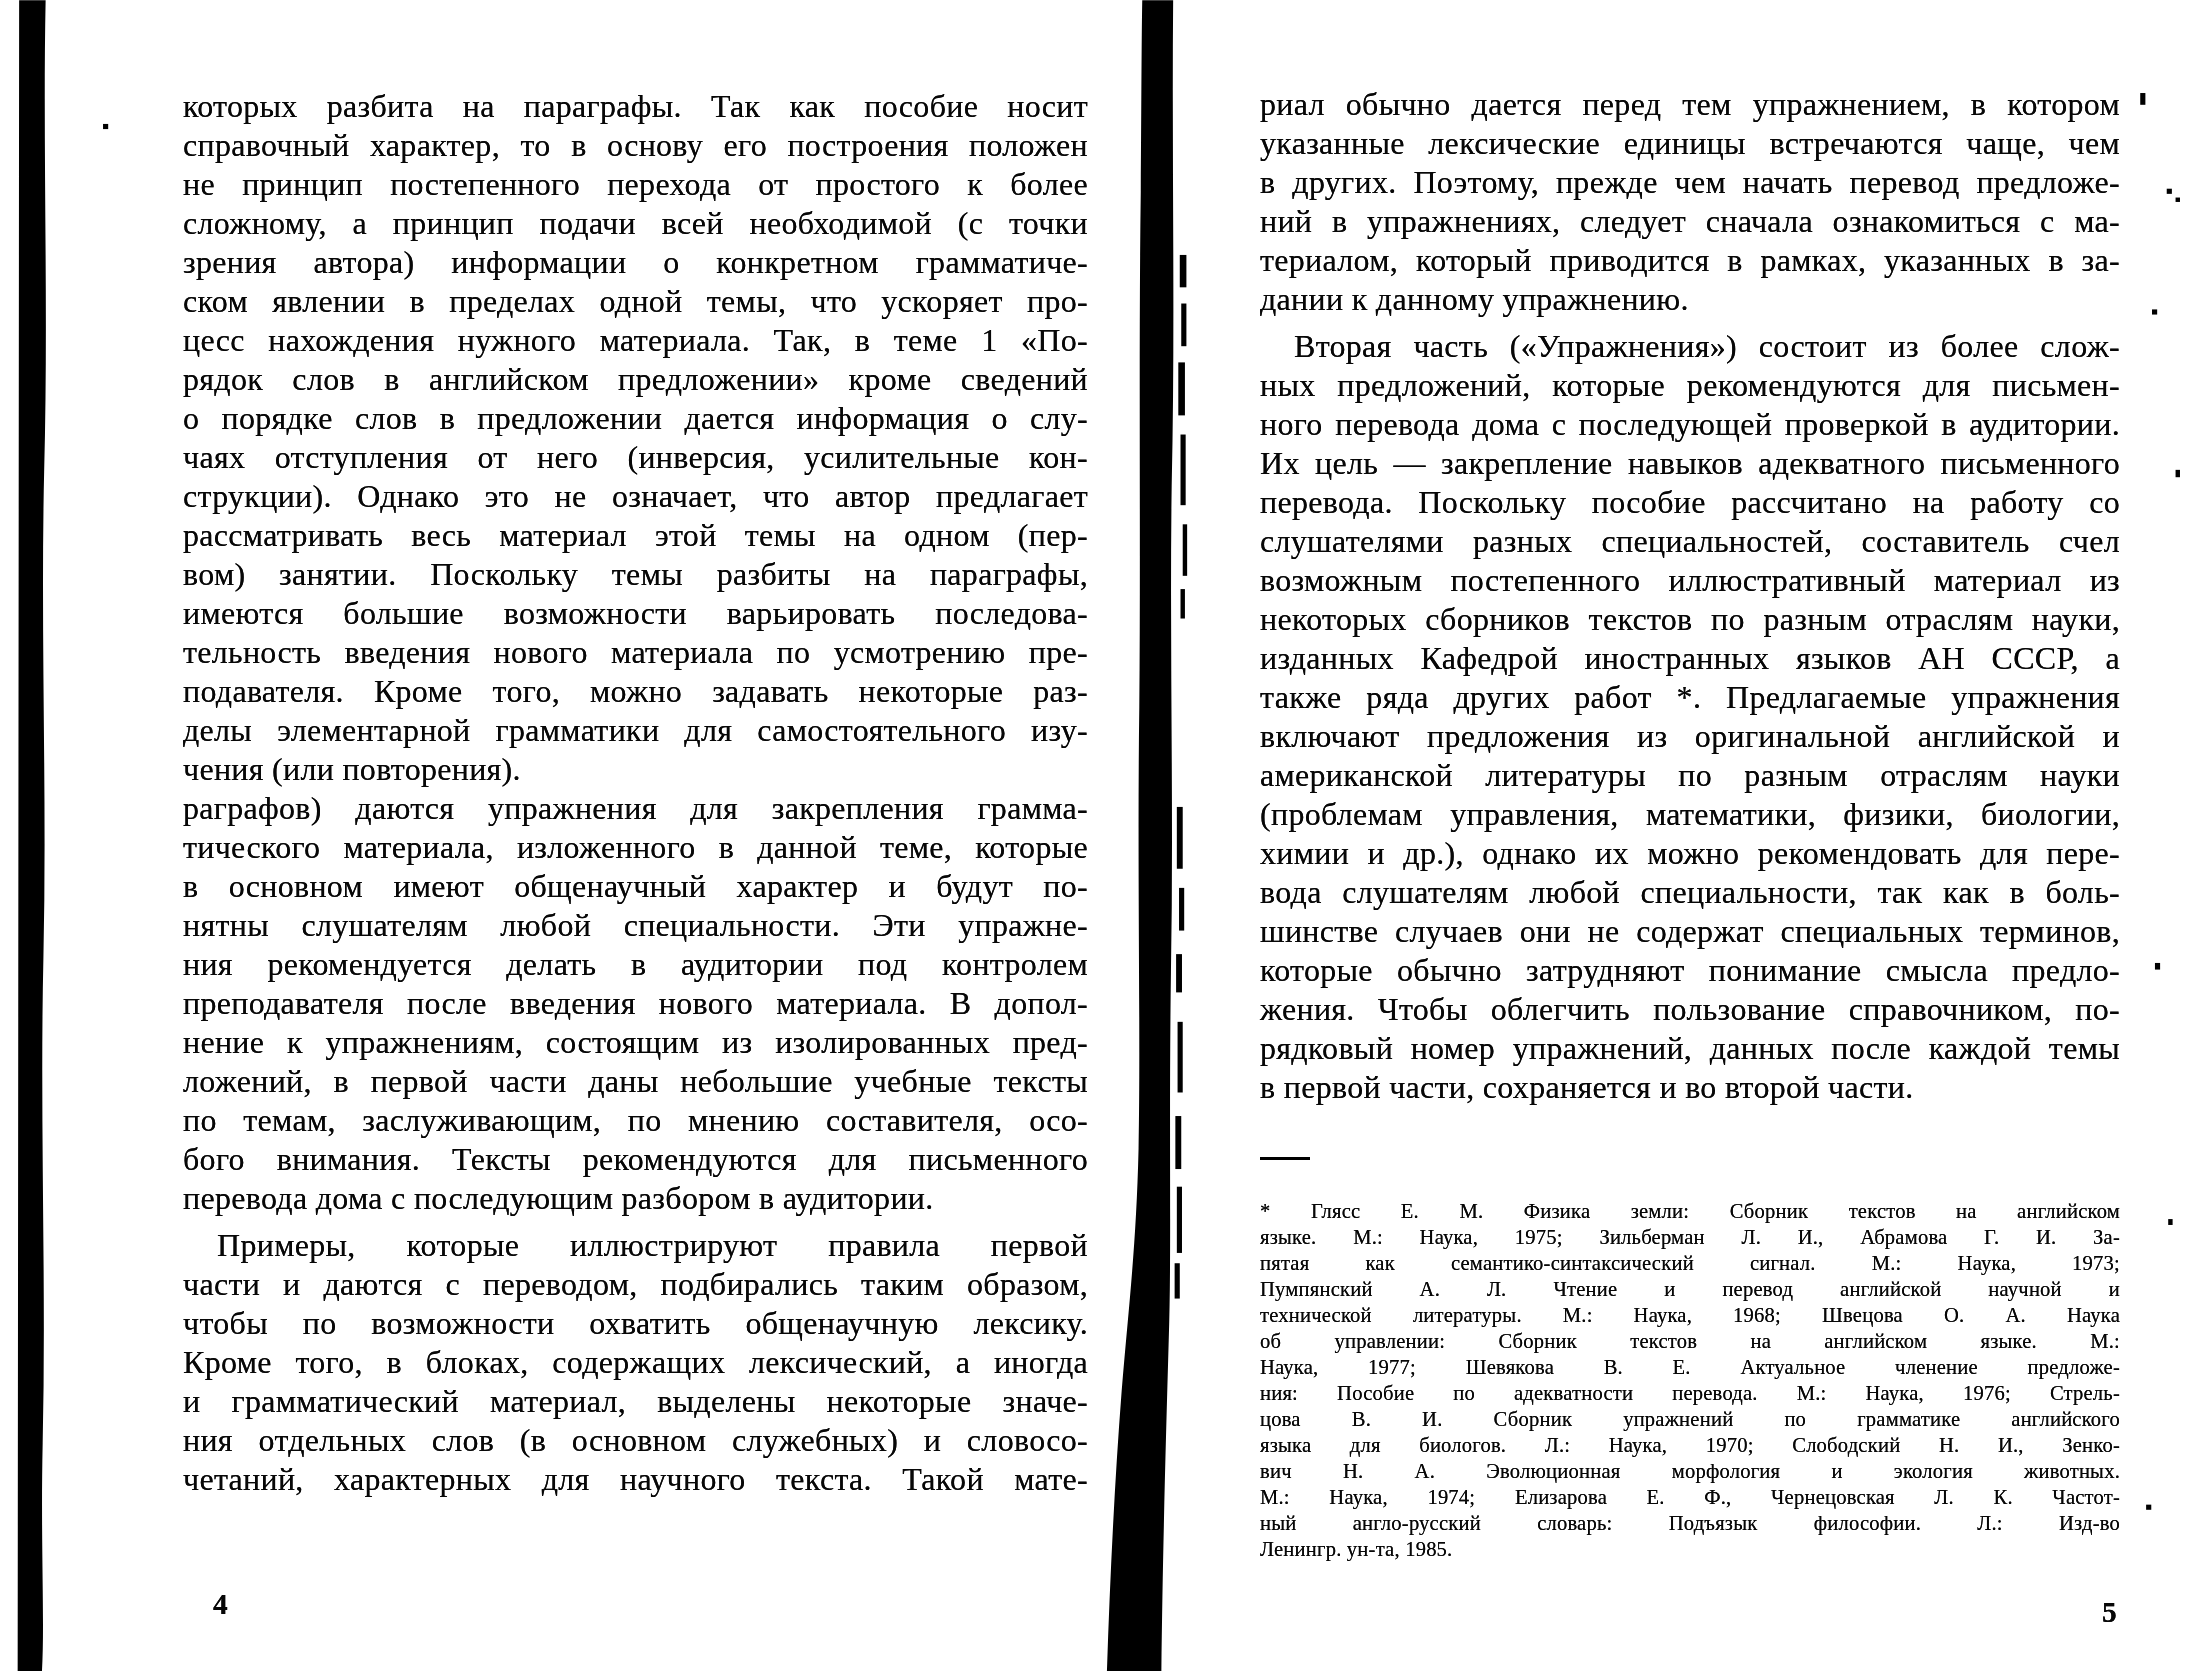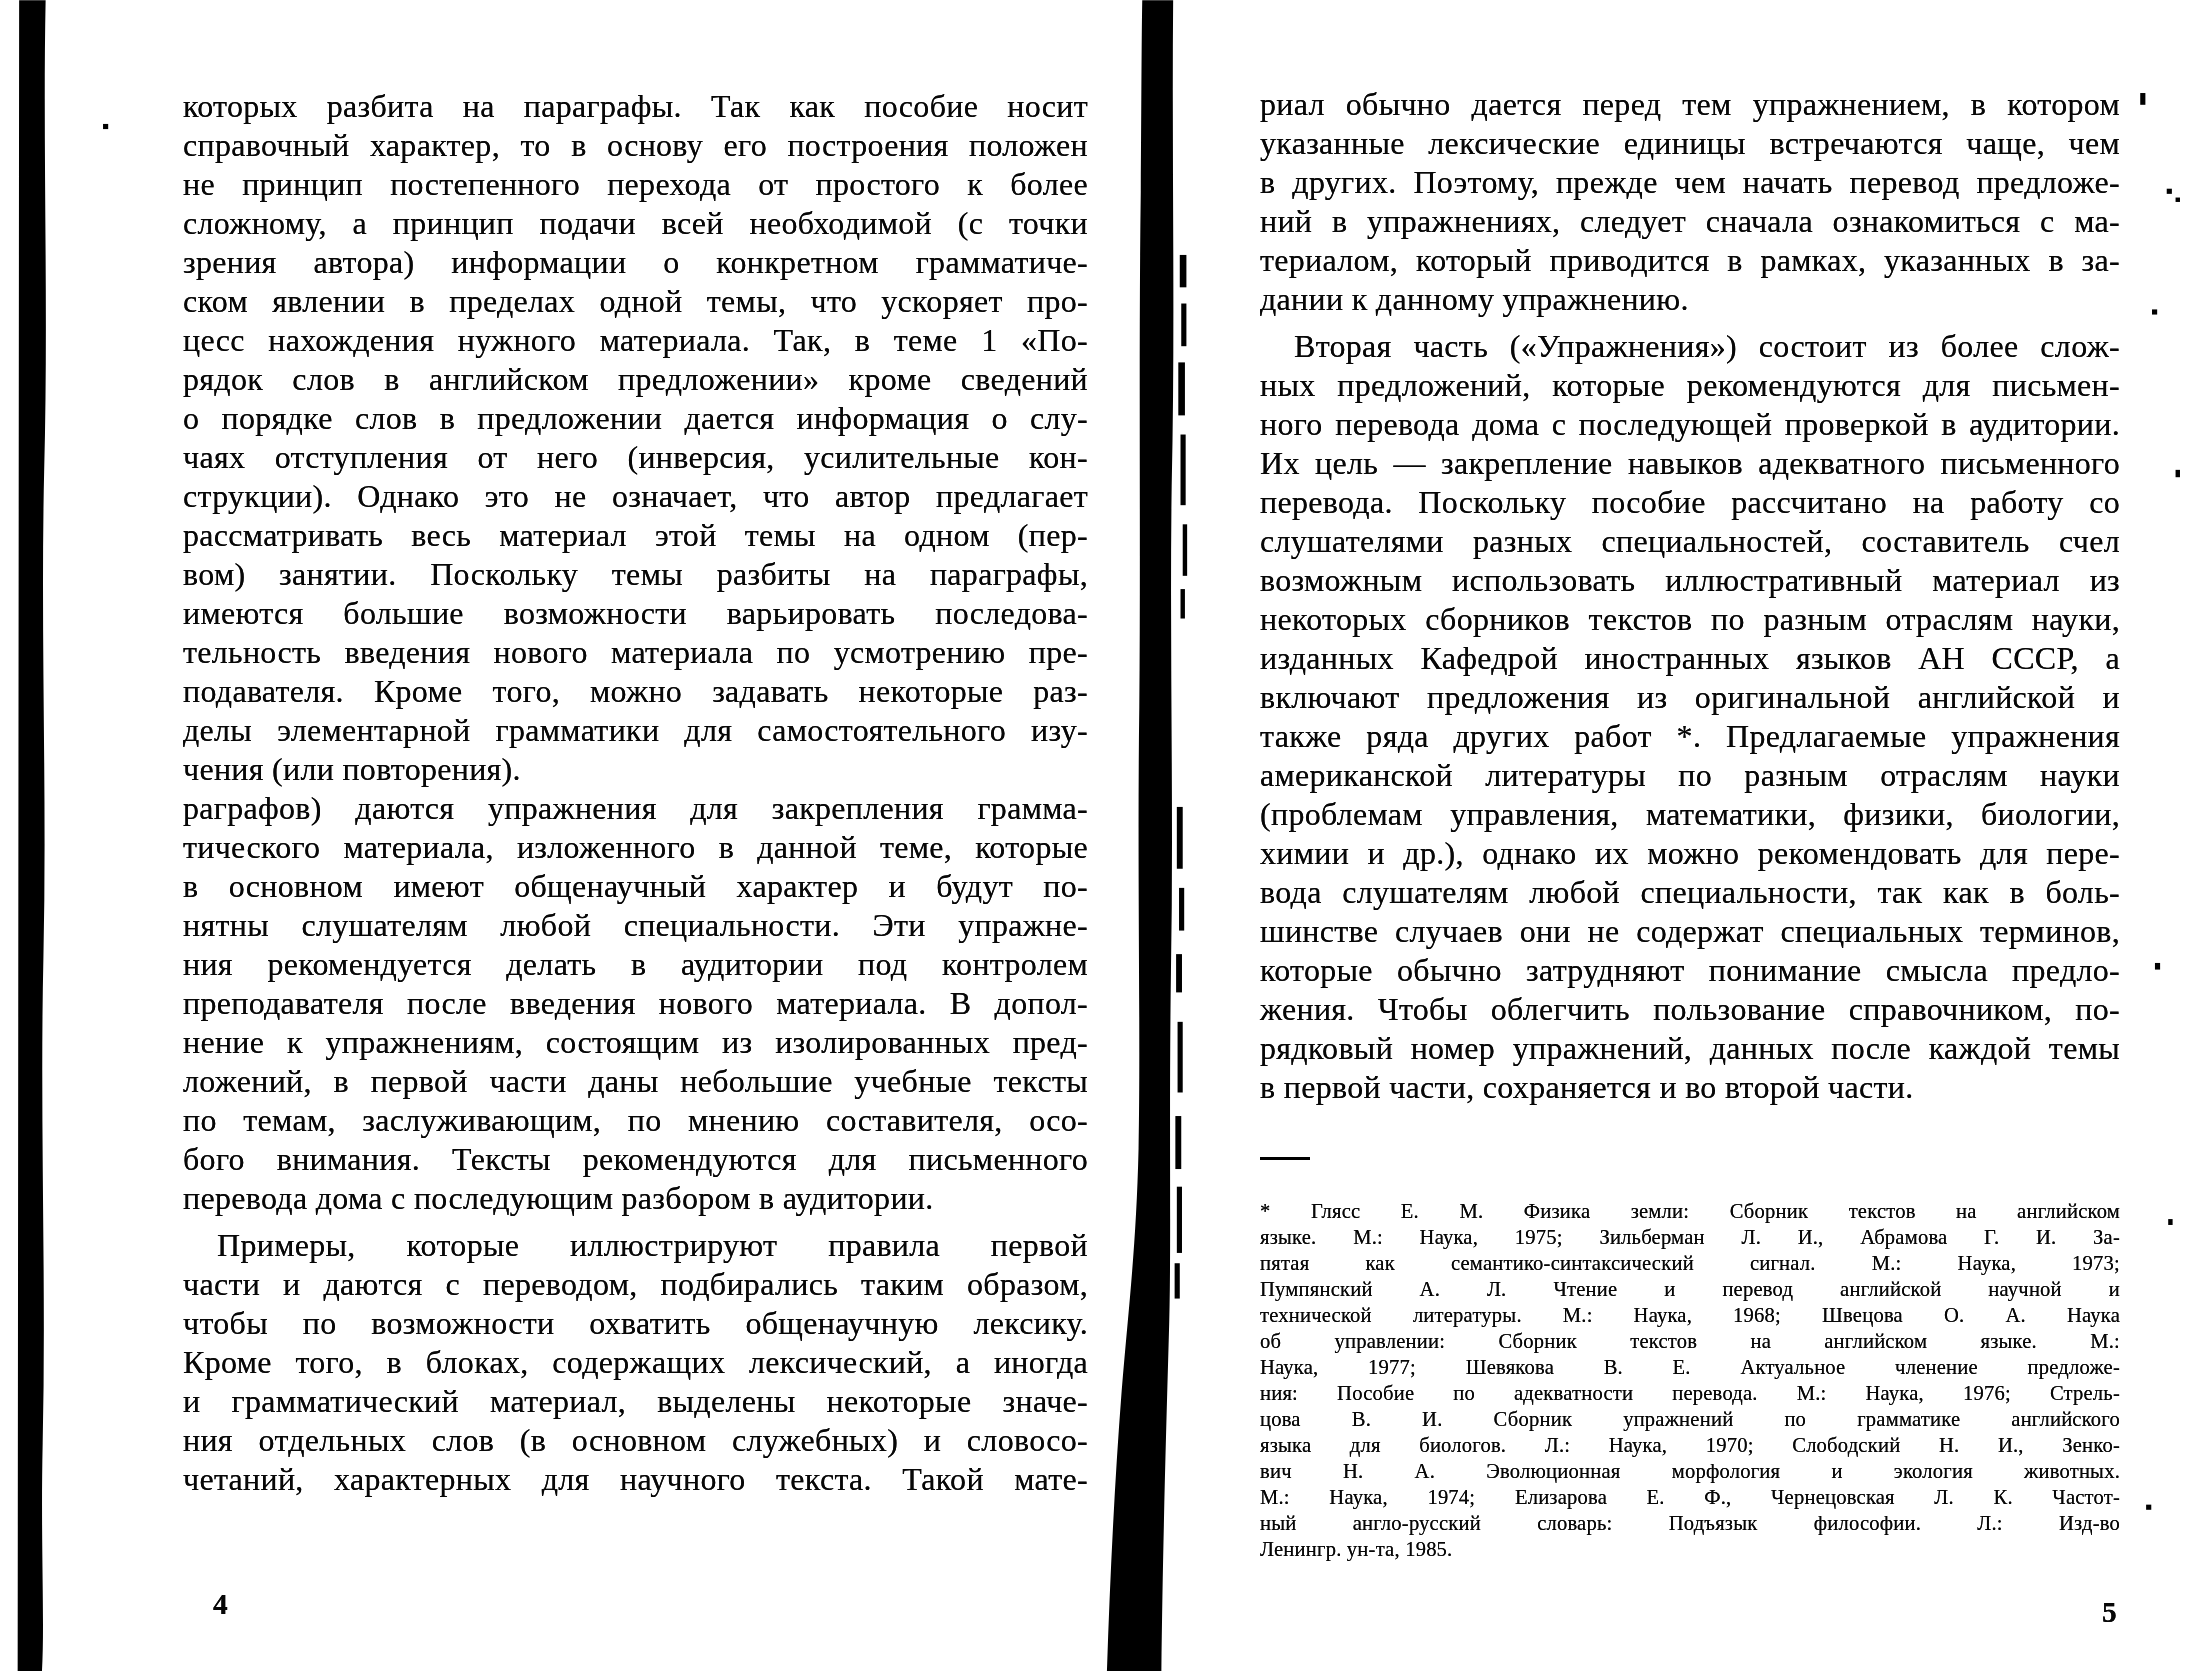--- a/index.html
+++ b/index.html
@@ -141,25 +141,25 @@
       <div class="line">в других. Поэтому, прежде чем начать перевод предложе-</div>
       <div class="line">ний в упражнениях, следует сначала ознакомиться с ма-</div>
       <div class="line">териалом, который приводится в рамках, указанных в за-</div>
       <div class="line pend">дании к данному упражнению.</div>
       <div class="line indent">Вторая часть («Упражнения») состоит из более слож-</div>
       <div class="line">ных предложений, которые рекомендуются для письмен-</div>
       <div class="line">ного перевода дома с последующей проверкой в аудитории.</div>
       <div class="line">Их цель — закрепление навыков адекватного письменного</div>
       <div class="line">перевода. Поскольку пособие рассчитано на работу со</div>
       <div class="line">слушателями разных специальностей, составитель счел</div>
-      <div class="line">возможным использовать иллюстративный материал из</div>
+      <div class="line">возможным постепенного иллюстративный материал из</div>
       <div class="line">некоторых сборников текстов по разным отраслям науки,</div>
       <div class="line">изданных Кафедрой иностранных языков АН СССР, а</div>
+      <div class="line">также ряда других работ *. Предлагаемые упражнения</div>
       <div class="line">включают предложения из оригинальной английской и</div>
-      <div class="line">также ряда других работ *. Предлагаемые упражнения</div>
       <div class="line">американской литературы по разным отраслям науки</div>
       <div class="line">(проблемам управления, математики, физики, биологии,</div>
       <div class="line">химии и др.), однако их можно рекомендовать для пере-</div>
       <div class="line">вода слушателям любой специальности, так как в боль-</div>
       <div class="line">шинстве случаев они не содержат специальных терминов,</div>
       <div class="line">которые обычно затрудняют понимание смысла предло-</div>
       <div class="line">жения. Чтобы облегчить пользование справочником, по-</div>
       <div class="line">рядковый номер упражнений, данных после каждой темы</div>
       <div class="line pend">в первой части, сохраняется и во второй части.</div>
     </div>

